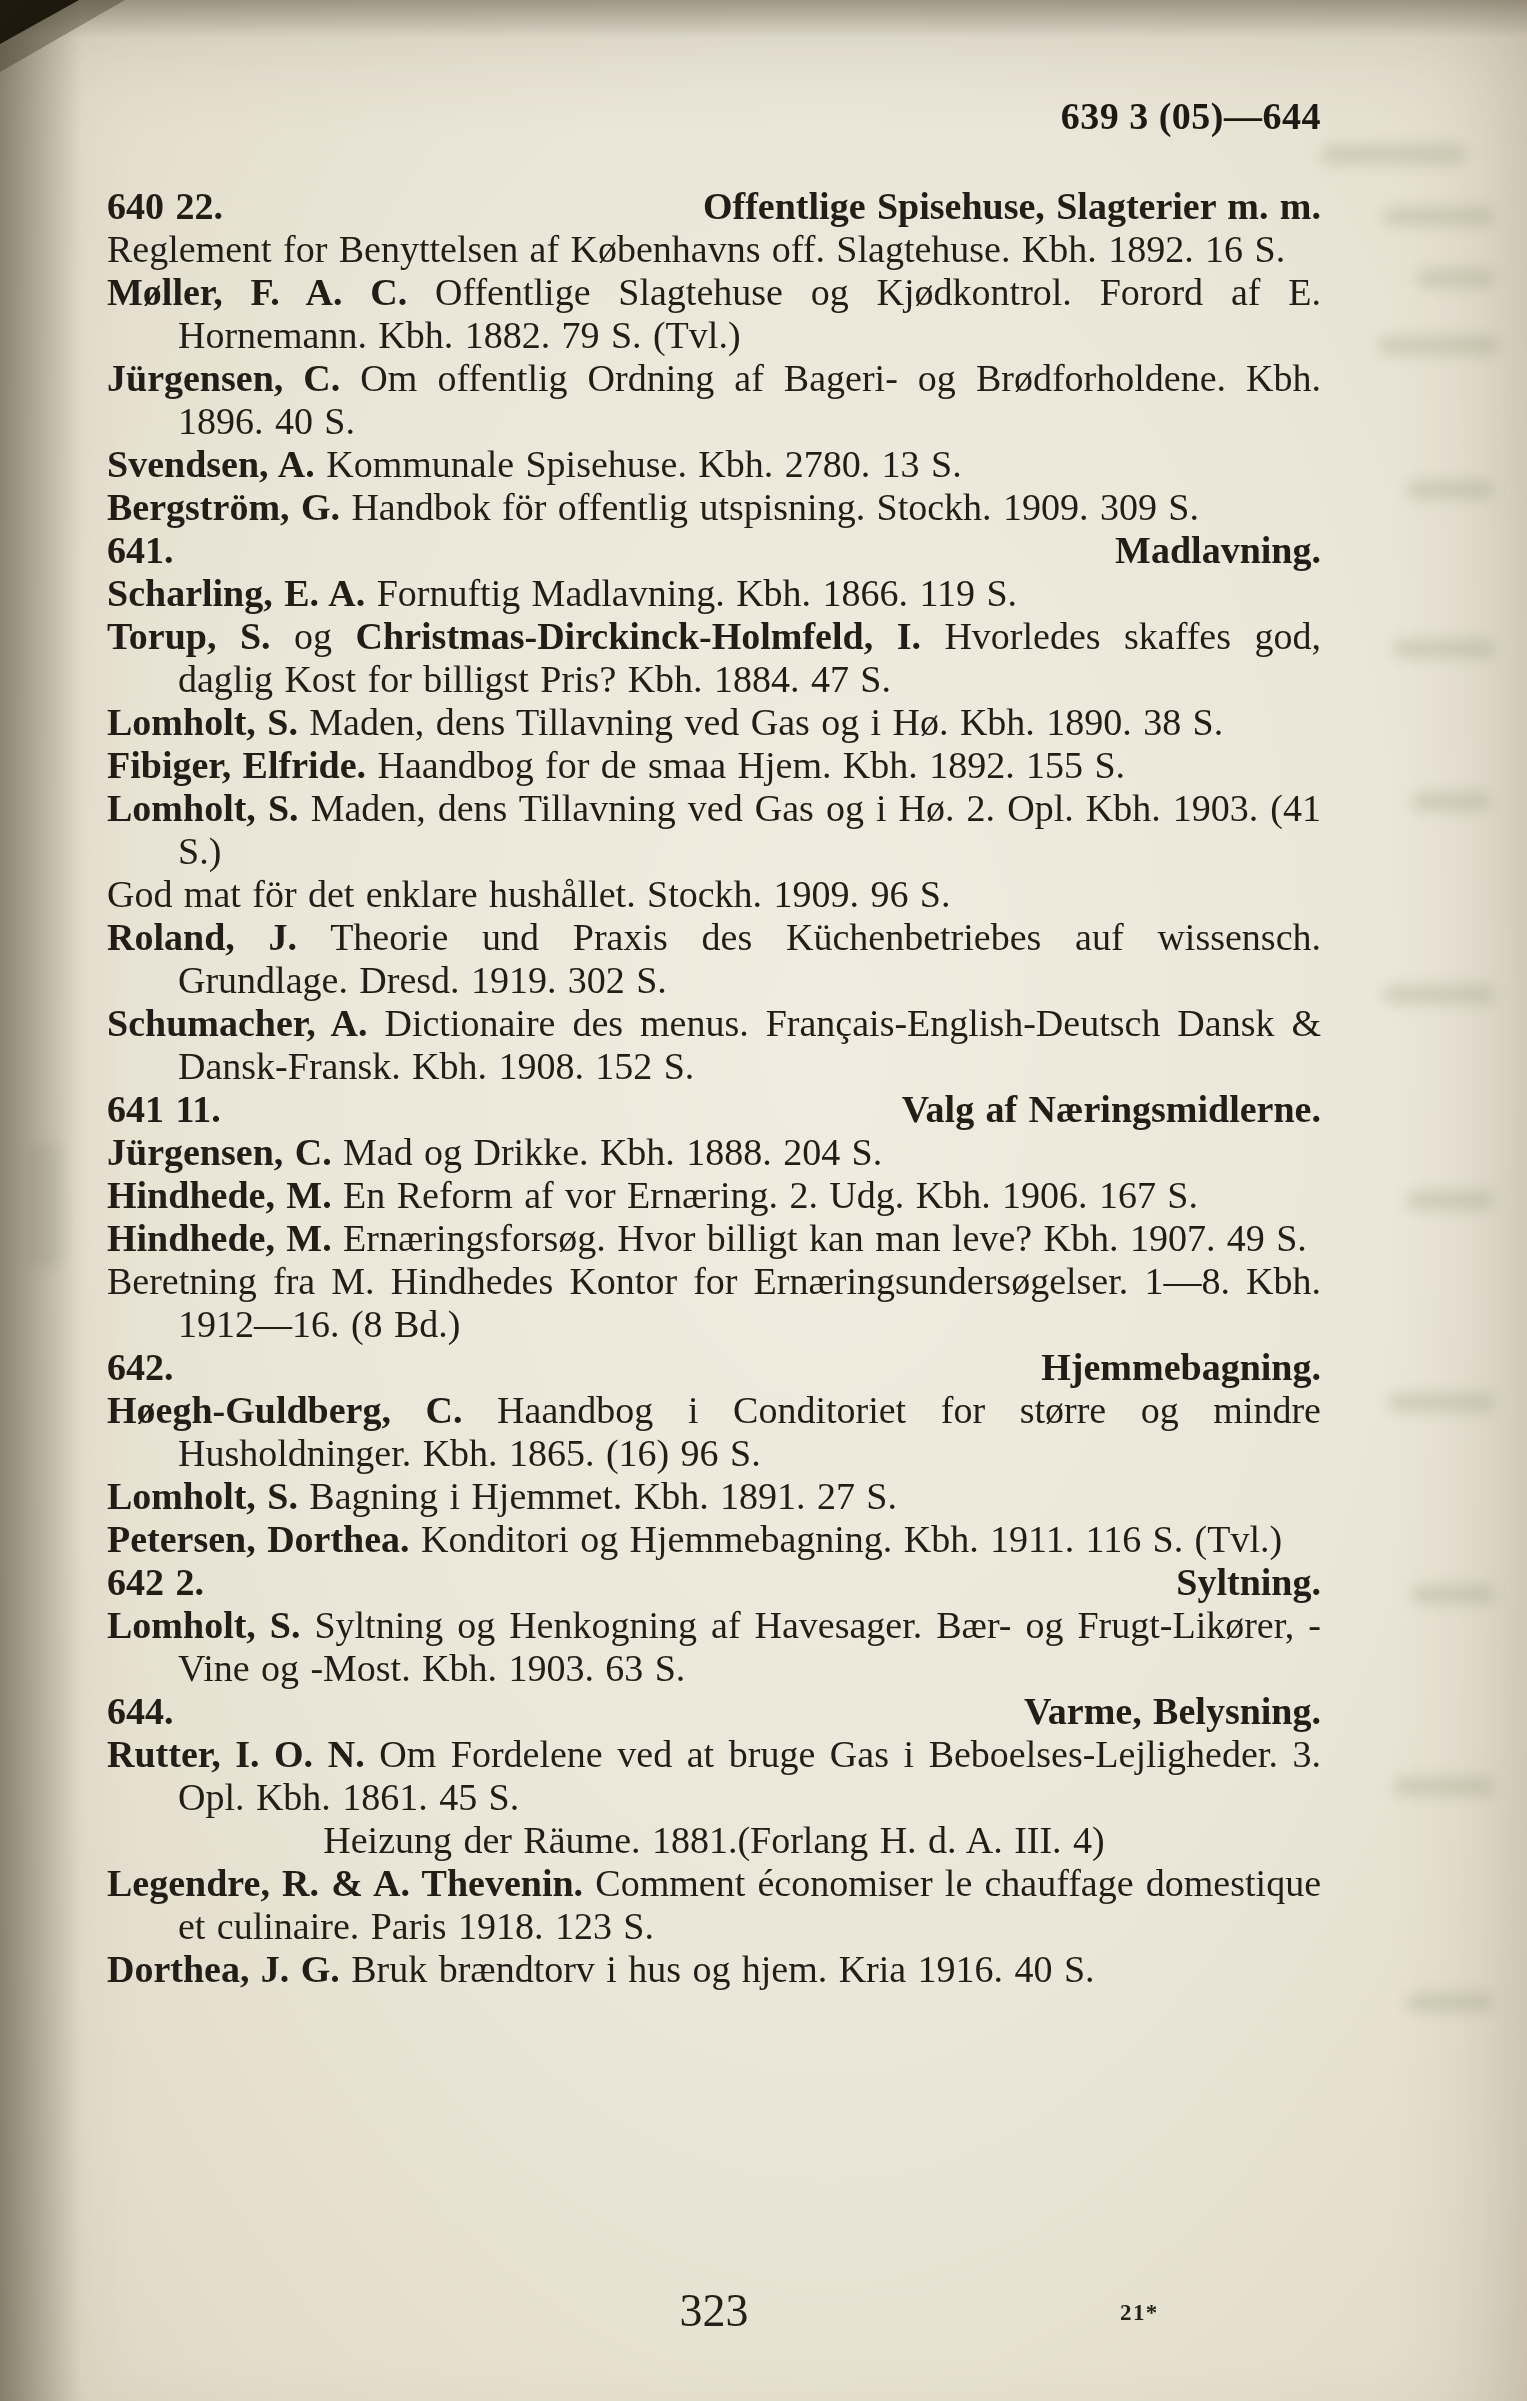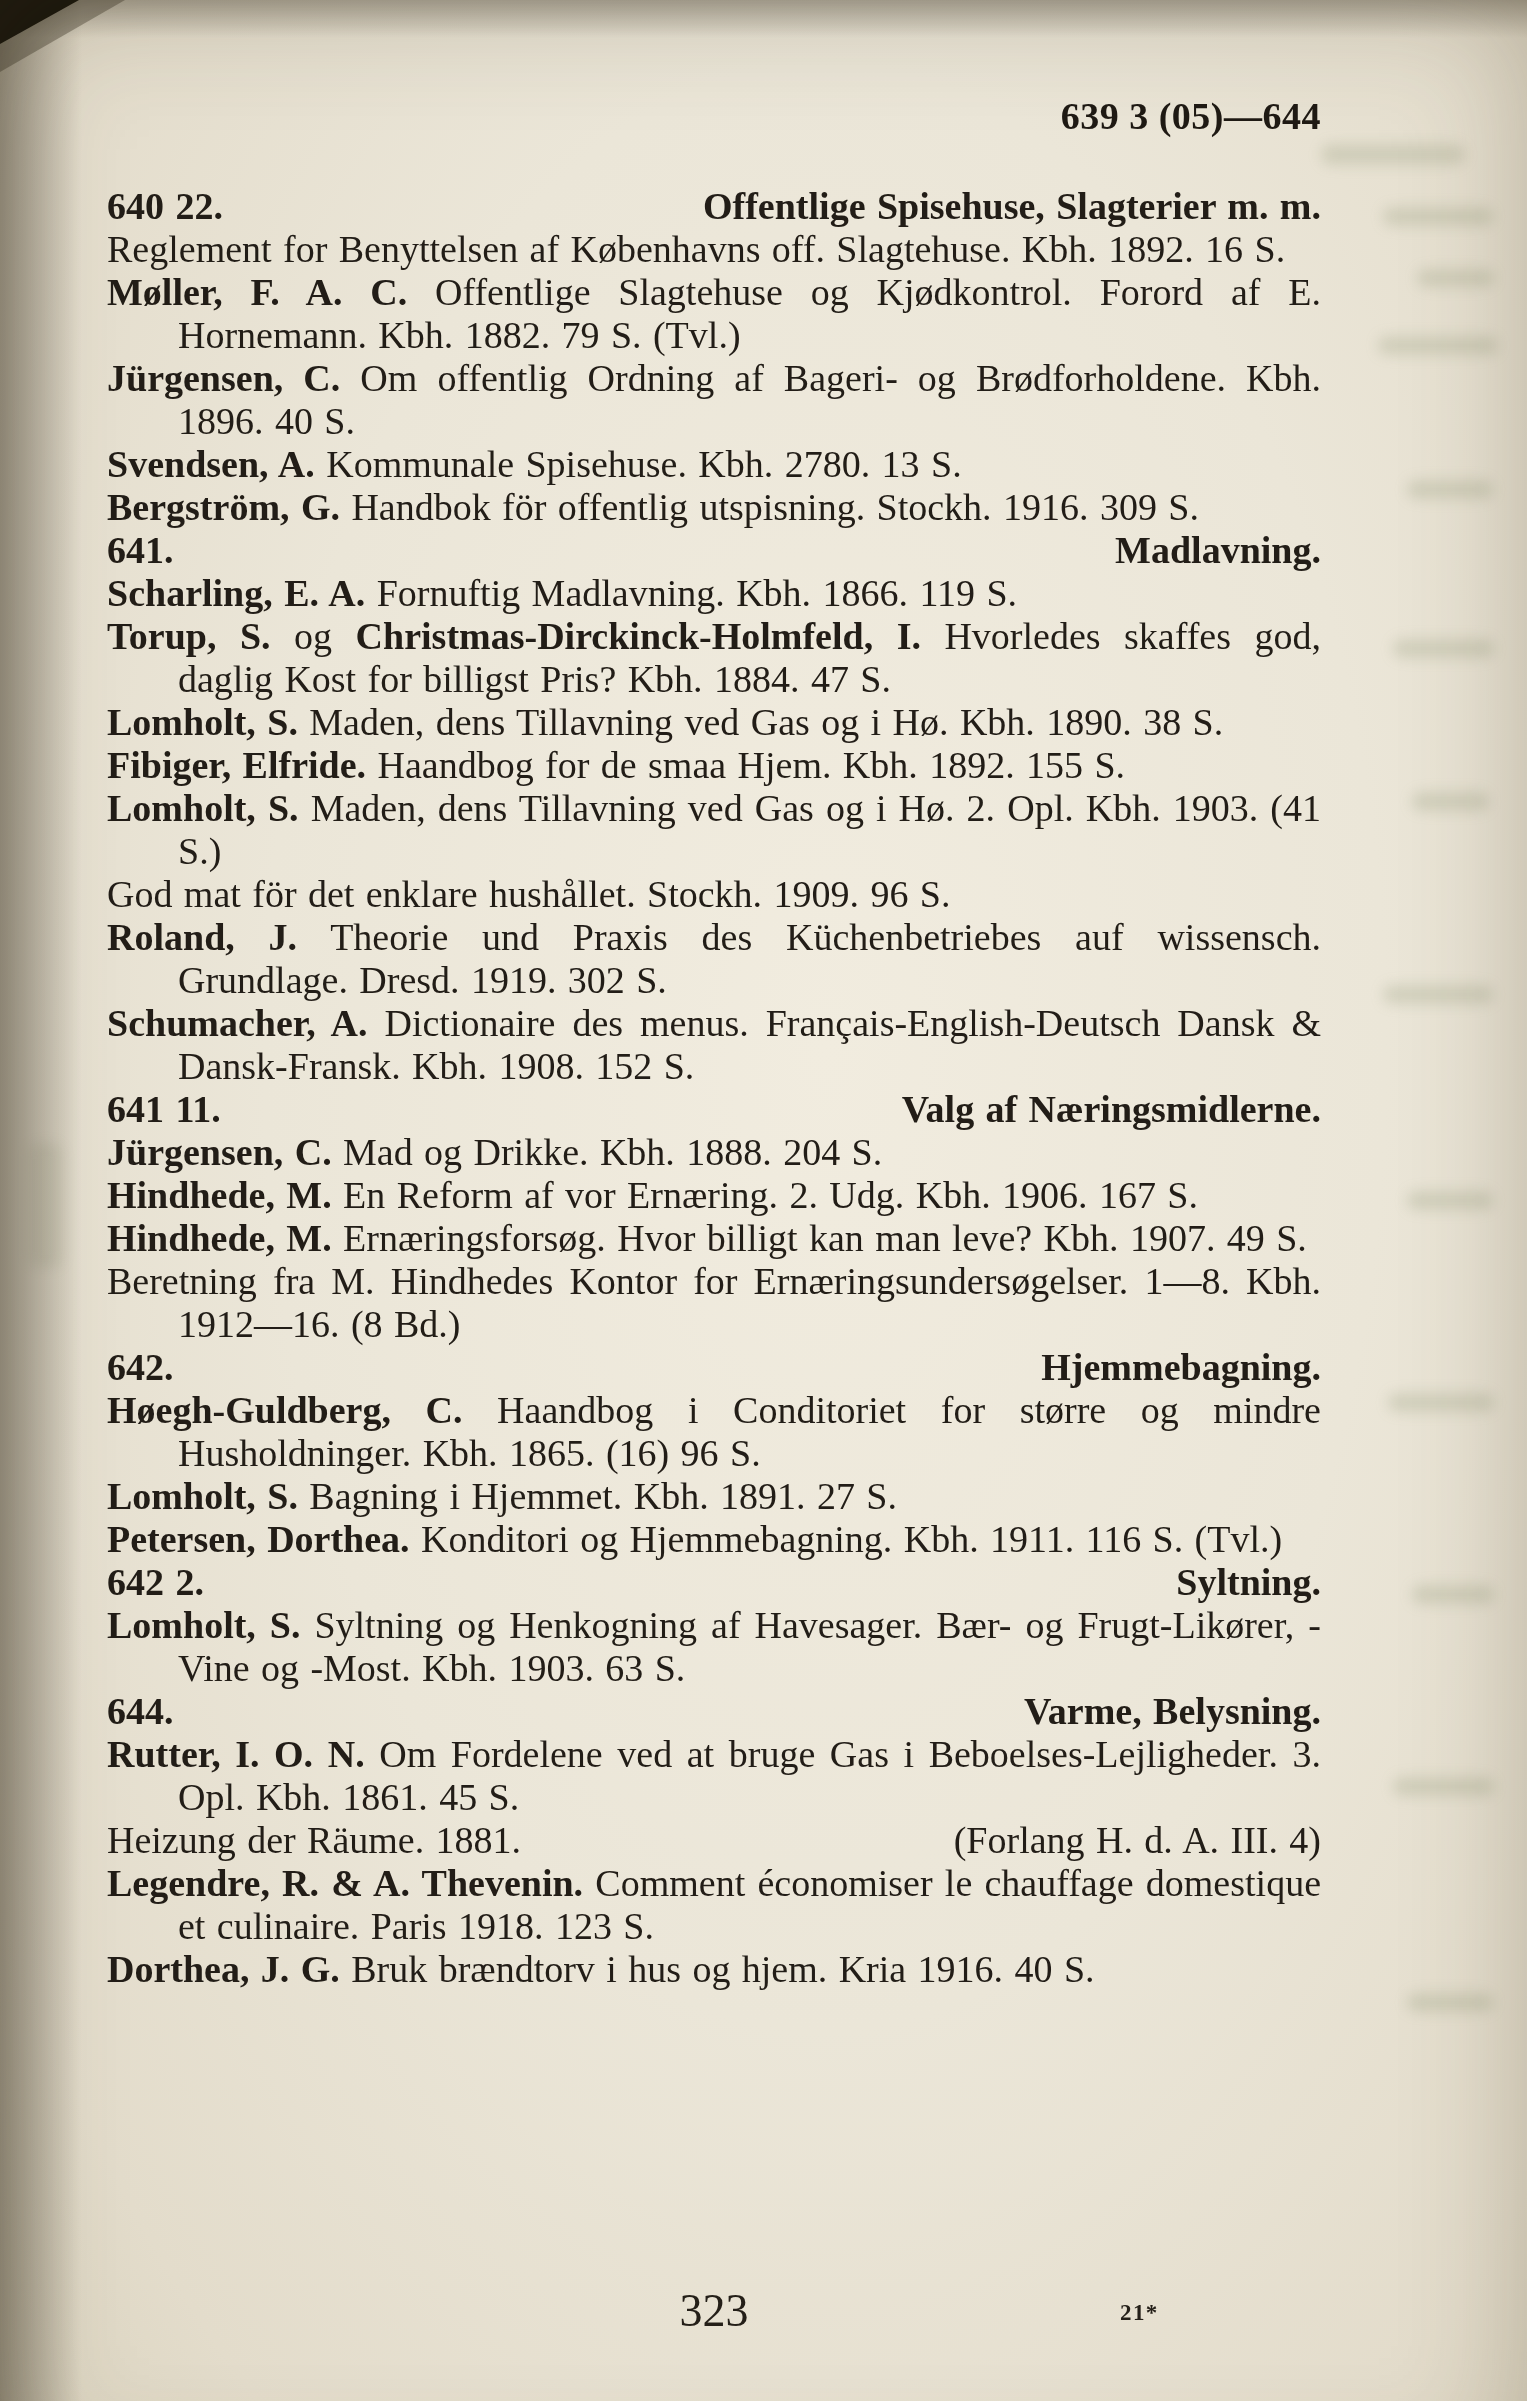--- a/index.html
+++ b/index.html
@@ -59,21 +59,21 @@
   .section-head {
     display:flex; justify-content:space-between;
     font-weight:bold; white-space:nowrap;
   }
   .entry {
     text-align:justify;
     padding-left:71px; text-indent:-71px;
   }
   .entry b { font-weight:bold; }
   .entry.split {
-    display:flex; justify-content:space-between;
+    display:flex; justify-content:center;
     padding-left:0; text-indent:0; text-align:left;
   }
   .page-number {
     position:absolute; top:2284px; left:107px; width:1214px;
     text-align:center; font-size:46px; color:#241f18;
   }
   .signature-mark {
     position:absolute; top:2300px; left:1108px;
     font-size:23px; font-weight:bold; letter-spacing:1.4px; color:#241f18;margin-left:12px;
   }
@@ -102,21 +102,21 @@
 
   <div class="bibliography">
       <div class="section-head">
         <span class="sec-num">640 22.</span>
         <span class="sec-title">Offentlige Spisehuse, Slagterier m. m.</span>
       </div>
       <p class="entry"><span>Reglement for Benyttelsen af Københavns off. Slagtehuse. Kbh. 1892. 16 S.</span></p>
       <p class="entry"><b>Møller, F. A. C.</b><span> Offentlige Slagtehuse og Kjødkontrol. Forord af E. Hornemann. Kbh. 1882. 79 S. (Tvl.)</span></p>
       <p class="entry"><b>Jürgensen, C.</b><span> Om offentlig Ordning af Bageri- og Brødforholdene. Kbh. 1896. 40 S.</span></p>
       <p class="entry"><b>Svendsen, A.</b><span> Kommunale Spisehuse. Kbh. 2780. 13 S.</span></p>
-      <p class="entry"><b>Bergström, G.</b><span> Handbok för offentlig utspisning. Stockh. 1916. 309 S.</span></p>
+      <p class="entry"><b>Bergström, G.</b><span> Handbok för offentlig utspisning. Stockh. 1909. 309 S.</span></p>
       <div class="section-head">
         <span class="sec-num">641.</span>
         <span class="sec-title">Madlavning.</span>
       </div>
       <p class="entry"><b>Scharling, E. A.</b><span> Fornuftig Madlavning. Kbh. 1866. 119 S.</span></p>
       <p class="entry"><b>Torup, S.</b><span> og </span><b>Christmas-Dirckinck-Holmfeld, I.</b><span> Hvorledes skaffes god, daglig Kost for billigst Pris? Kbh. 1884. 47 S.</span></p>
       <p class="entry"><b>Lomholt, S.</b><span> Maden, dens Tillavning ved Gas og i Hø. Kbh. 1890. 38 S.</span></p>
       <p class="entry"><b>Fibiger, Elfride.</b><span> Haandbog for de smaa Hjem. Kbh. 1892. 155 S.</span></p>
       <p class="entry"><b>Lomholt, S.</b><span> Maden, dens Tillavning ved Gas og i Hø. 2. Opl. Kbh. 1903. (41 S.)</span></p>
       <p class="entry"><span>God mat för det enklare hushållet. Stockh. 1909. 96 S.</span></p>

